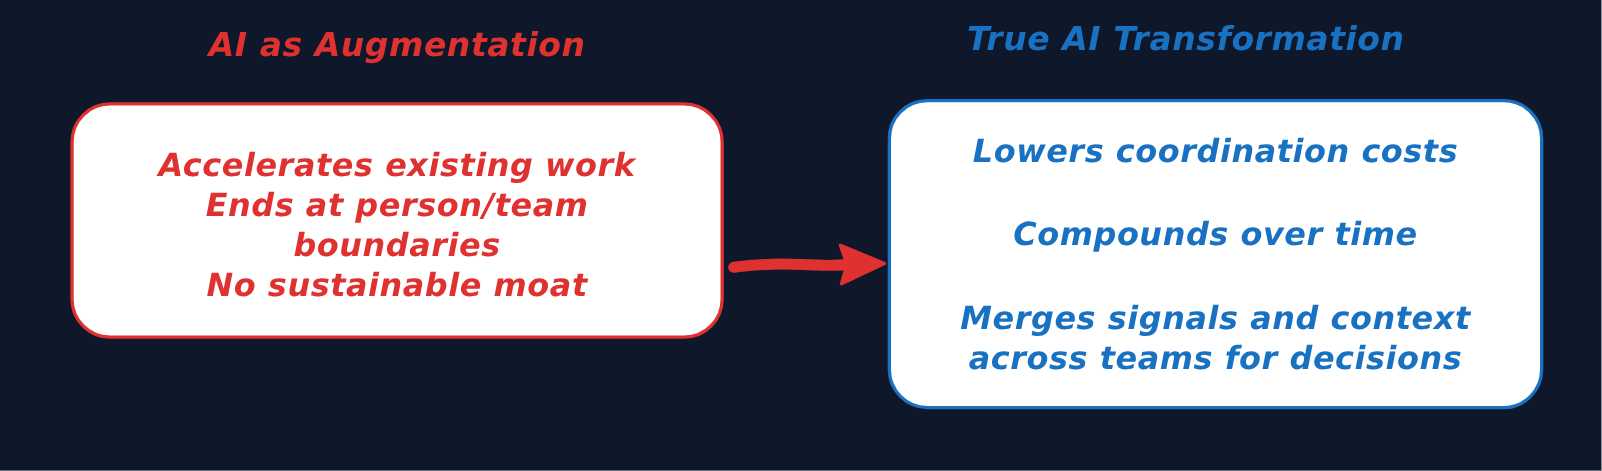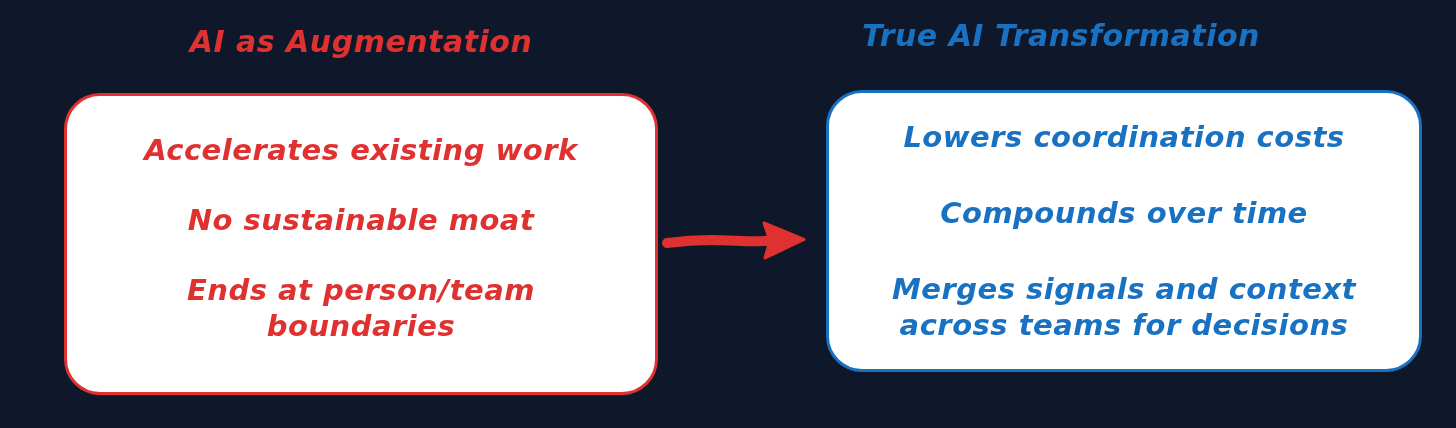--- a/index.html
+++ b/index.html
@@ -20,43 +20,42 @@
   .title {
     position: absolute;
     text-align: center;
     font-size: 30px;
     letter-spacing: 0.5px;
     white-space: nowrap;
   }
   .red-text  { color: #e03131; }
   .blue-text { color: #1971c2; }
   .left-title  { left: 64px;  width: 594px; top: 24px; }
-  .right-title { left: 763px; width: 596px; top: 18px; }
+  .right-title { left: 780px; width: 596px; top: 18px; }
   .box {
     position: absolute;
     box-sizing: border-box;
     border-radius: 36px;
     background: #ffffff;
     display: flex;
     flex-direction: column;
     align-items: center;
     justify-content: space-between;
   }
   .red-box {
     left: 64px; top: 93px;
-    width: 594px; height: 302px;
+    width: 594px; height: 215px;
     border: 3.5px solid #e03131;
     padding: 36px 24px 48px 24px;
   }
   .blue-box {
     left: 807px; top: 90px;
     width: 596px; height: 282px;
     border: 3.5px solid #1971c2;
     padding: 26px 24px 26px 24px;
-    margin-left: 19px;
   }
   .item {
     font-size: 29px;
     line-height: 1.25;
     text-align: center;
     letter-spacing: 0.5px;
     white-space: pre-line;
   }
   .arrow-svg {
     position: absolute;
@@ -70,22 +69,22 @@
 <body>
 
 <div class="canvas">
 
   <div class="title red-text left-title">AI as Augmentation</div>
 
   <div class="title blue-text right-title">True AI Transformation</div>
 
   <div class="box red-box">
     <div class="item red-text">Accelerates existing work</div>
+    <div class="item red-text">Ends at person/team boundaries</div>
     <div class="item red-text">No sustainable moat</div>
-    <div class="item red-text">Ends at person/team boundaries</div>
   </div>
 
   <div class="box blue-box">
     <div class="item blue-text">Lowers coordination costs</div>
     <div class="item blue-text">Compounds over time</div>
     <div class="item blue-text">Merges signals and context
 across teams for decisions</div>
   </div>
 
   <svg class="arrow-svg" viewBox="0 0 150 56" aria-hidden="true">

